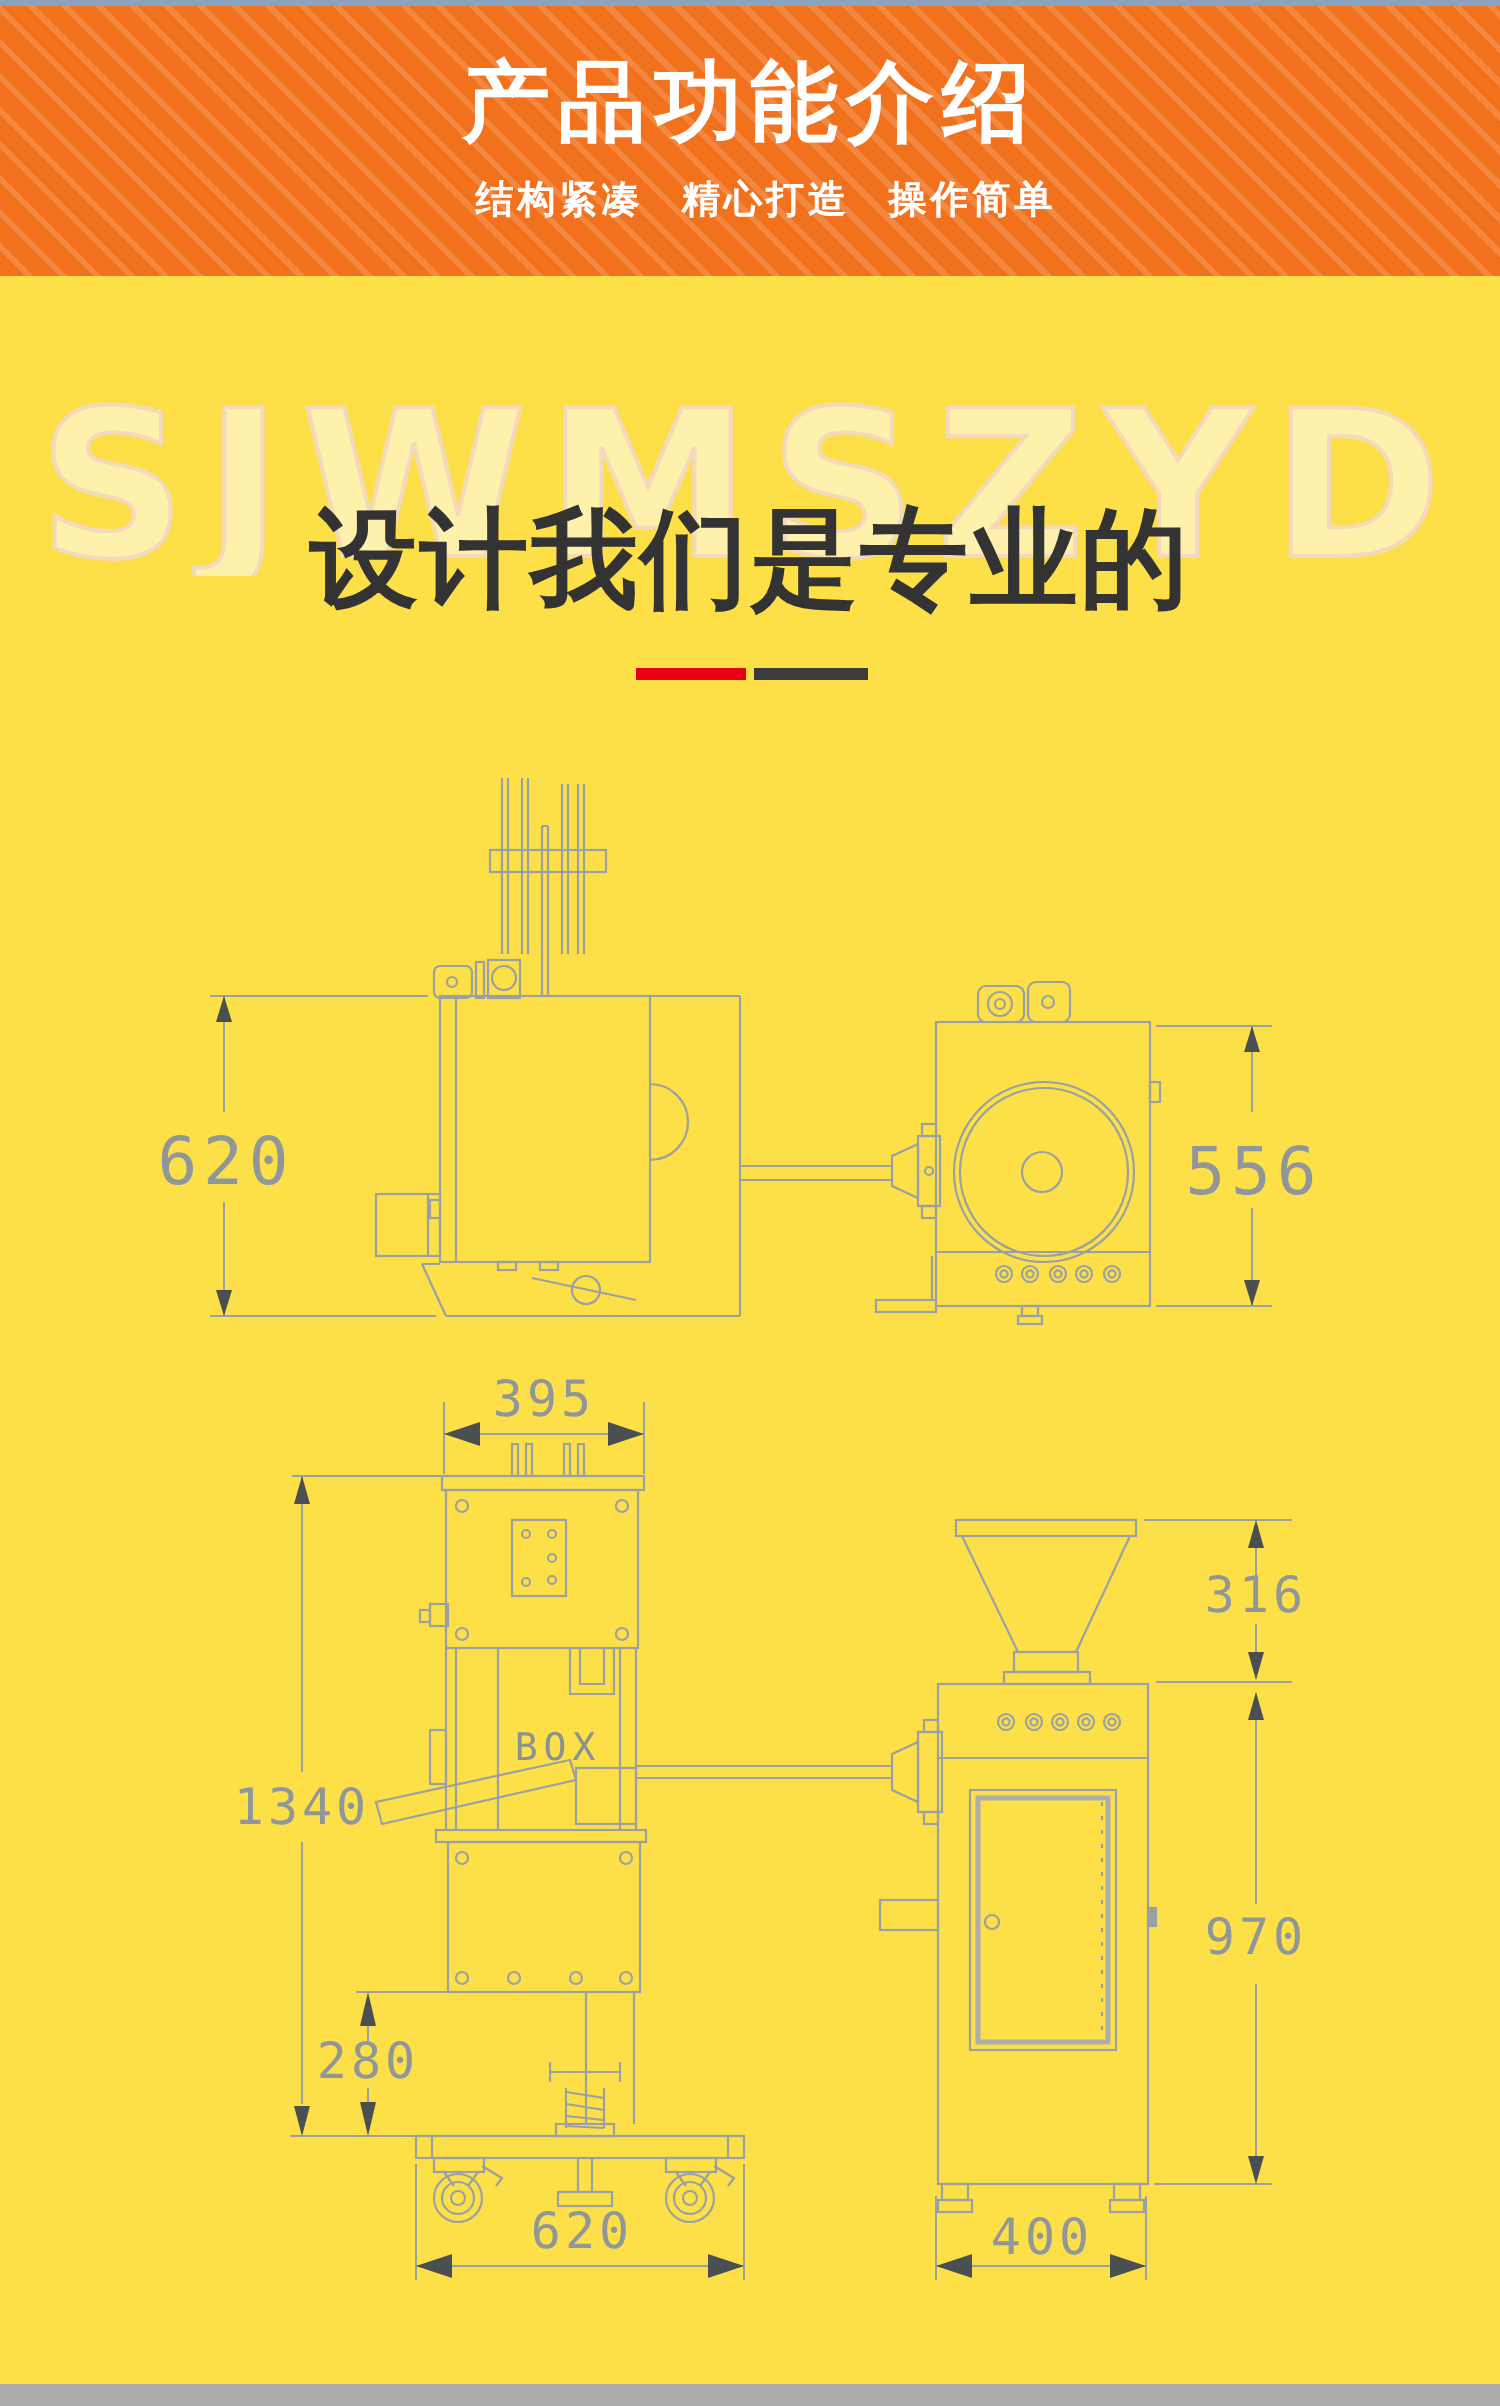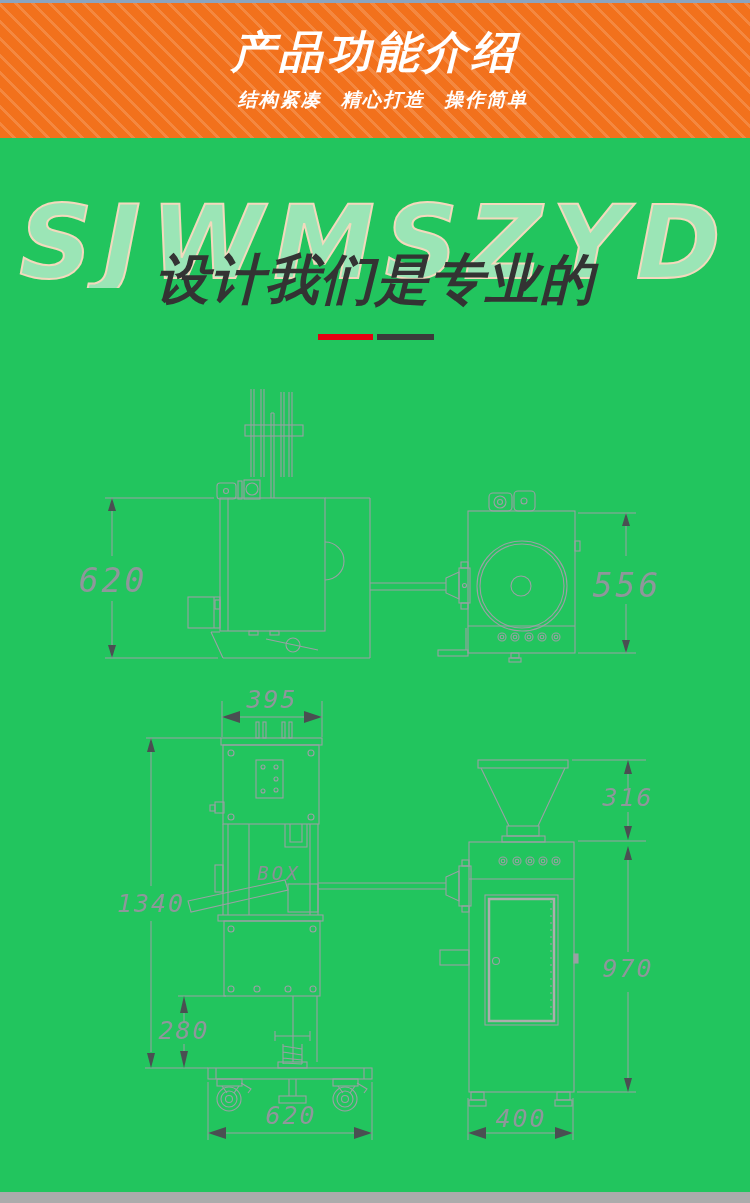--- a/index.html
+++ b/index.html
@@ -1,20 +1,19 @@
 <!DOCTYPE html>
 <html><head>
 <meta charset="utf-8">
 <style>
   html,body{margin:0;padding:0;background:#dcdcdc;}
   .page{
     position:relative;width:750px;height:1203px;margin:0 auto;
-    background:#22c55e;overflow:hidden;
+    background:#fde047;overflow:hidden;
     font-family:"Liberation Sans",sans-serif;
-    font-style:italic;
   }
   
   .top-border{position:absolute;top:0;left:0;width:750px;height:3px;background:#8aa4c0;}
   .header{
     position:absolute;top:3px;left:0;width:750px;height:135px;
     background:#f2711c;
     background-image:repeating-linear-gradient(45deg,
       rgba(255,255,255,0.0) 0px, rgba(255,255,255,0.0) 9px,
       rgba(255,255,255,0.16) 9px, rgba(255,255,255,0.16) 12px);
     text-align:center;color:#ffffff;

